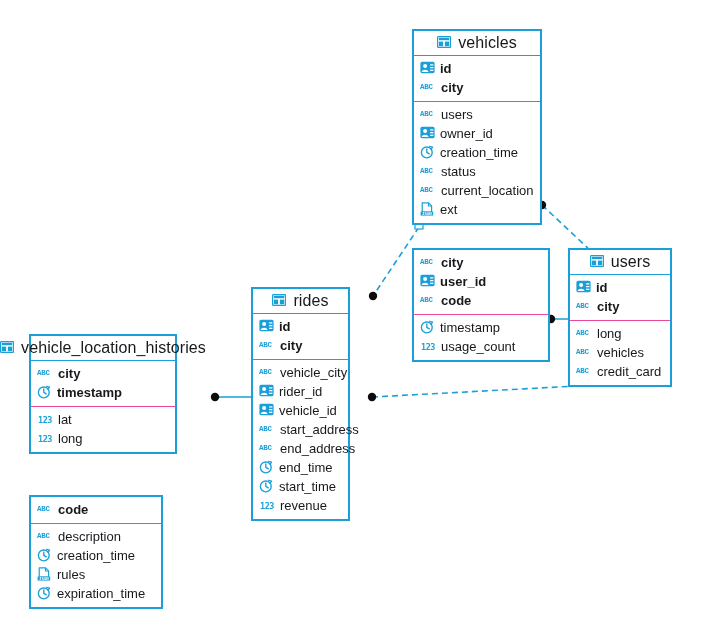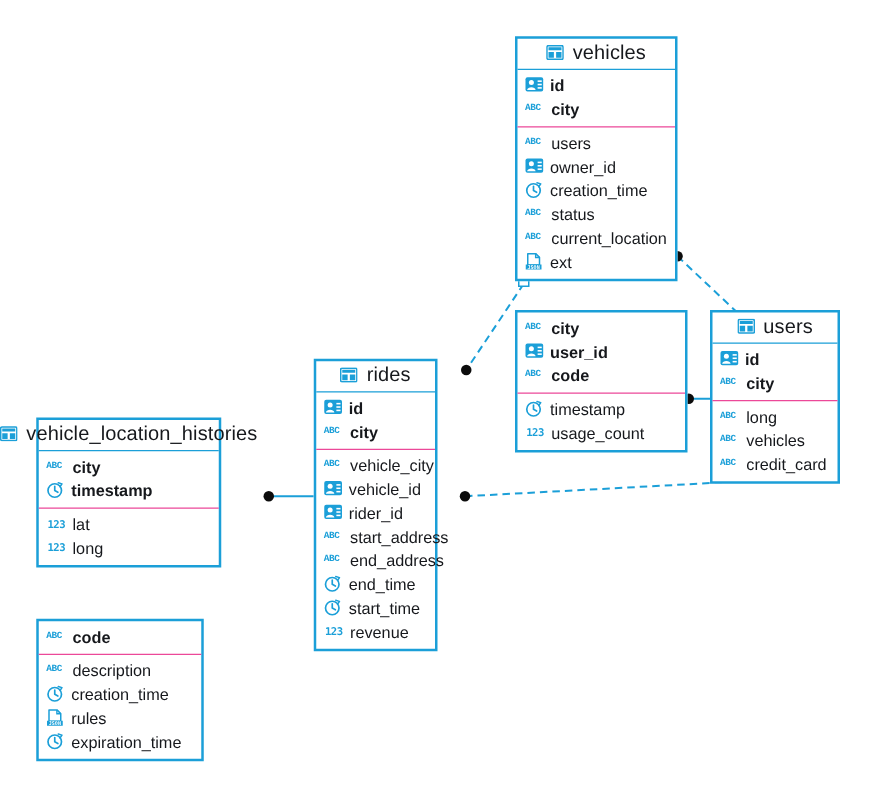--- a/index.html
+++ b/index.html
@@ -312,34 +312,34 @@
             <span class="ic">
               <svg width="15" height="13" viewBox="0 0 15 13">
                 <rect x="0.4" y="0.8" width="14.2" height="11.4" rx="1.6" fill="#1b9fd8"></rect>
                 <circle cx="5.1" cy="5.0" r="2.0" fill="#ffffff"></circle>
                 <path d="M1.7 11.0 C2.1 8.0 8.1 8.0 8.5 11.0 Z" fill="#ffffff"></path>
                 <rect x="10.1" y="3.3" width="3.3" height="1.25" fill="#ffffff"></rect>
                 <rect x="10.1" y="6.0" width="3.3" height="1.25" fill="#ffffff"></rect>
                 <rect x="10.1" y="8.7" width="3.3" height="1.25" fill="#ffffff"></rect>
               </svg>
             </span>
+            <span class="col-name">rider_id</span>
+          </div>
+          <div class="col-row">
+            <span class="ic">
+              <svg width="15" height="13" viewBox="0 0 15 13">
+                <rect x="0.4" y="0.8" width="14.2" height="11.4" rx="1.6" fill="#1b9fd8"></rect>
+                <circle cx="5.1" cy="5.0" r="2.0" fill="#ffffff"></circle>
+                <path d="M1.7 11.0 C2.1 8.0 8.1 8.0 8.5 11.0 Z" fill="#ffffff"></path>
+                <rect x="10.1" y="3.3" width="3.3" height="1.25" fill="#ffffff"></rect>
+                <rect x="10.1" y="6.0" width="3.3" height="1.25" fill="#ffffff"></rect>
+                <rect x="10.1" y="8.7" width="3.3" height="1.25" fill="#ffffff"></rect>
+              </svg>
+            </span>
             <span class="col-name">vehicle_id</span>
-          </div>
-          <div class="col-row">
-            <span class="ic">
-              <svg width="15" height="13" viewBox="0 0 15 13">
-                <rect x="0.4" y="0.8" width="14.2" height="11.4" rx="1.6" fill="#1b9fd8"></rect>
-                <circle cx="5.1" cy="5.0" r="2.0" fill="#ffffff"></circle>
-                <path d="M1.7 11.0 C2.1 8.0 8.1 8.0 8.5 11.0 Z" fill="#ffffff"></path>
-                <rect x="10.1" y="3.3" width="3.3" height="1.25" fill="#ffffff"></rect>
-                <rect x="10.1" y="6.0" width="3.3" height="1.25" fill="#ffffff"></rect>
-                <rect x="10.1" y="8.7" width="3.3" height="1.25" fill="#ffffff"></rect>
-              </svg>
-            </span>
-            <span class="col-name">rider_id</span>
           </div>
           <div class="col-row">
             <span class="ic ic-abc">ABC</span>
             <span class="col-name">start_address</span>
           </div>
           <div class="col-row">
             <span class="ic ic-abc">ABC</span>
             <span class="col-name">end_address</span>
           </div>
           <div class="col-row">

